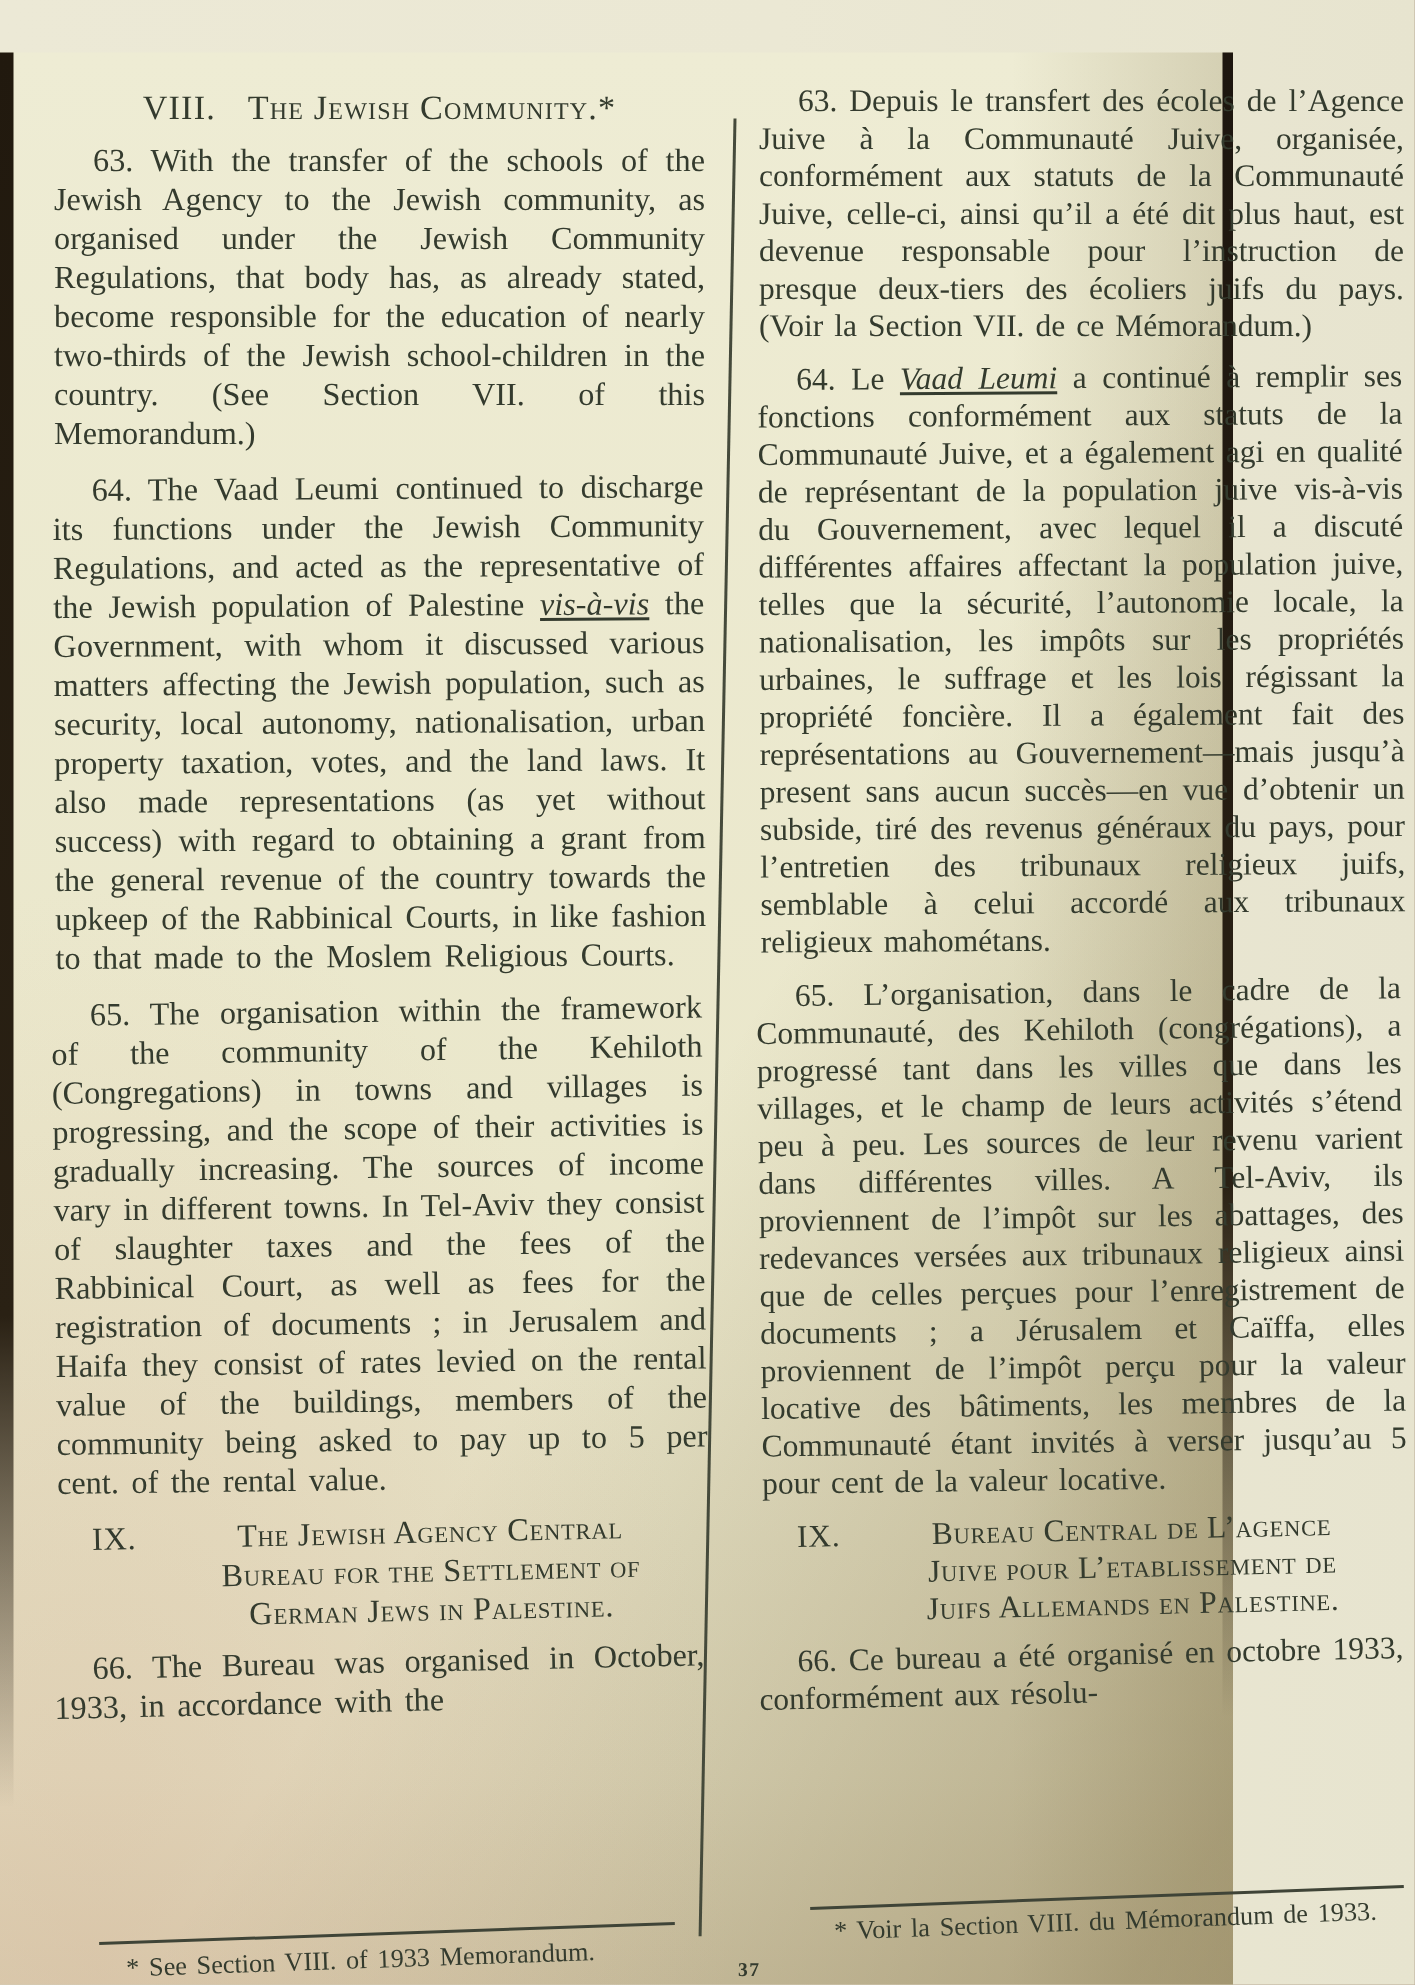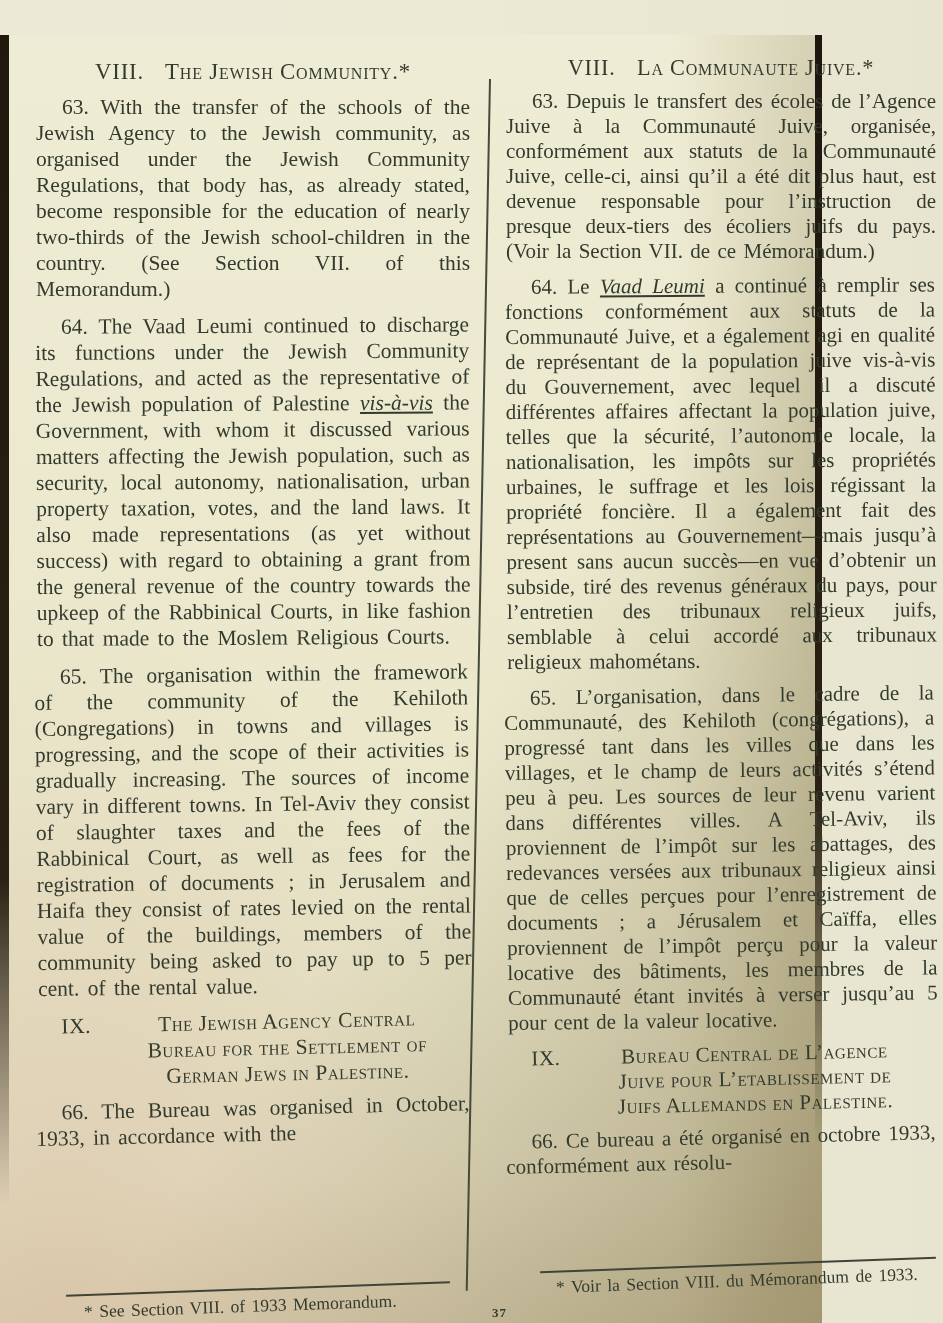--- a/index.html
+++ b/index.html
@@ -76,24 +76,20 @@
         <span class="ix-lines">
           <span class="ix-line">The Jewish Agency Central</span>
           <span class="ix-line">Bureau for the Settlement of</span>
           <span class="ix-line">German Jews in Palestine.</span>
         </span>
       </div>
       <p class="para t3">66. The Bureau was organised in October, 1933, in accordance with the</p>
     </div>
 
     <div class="col col-right">
-      <h2 class="sec-heading">
-        <span class="numeral">VIII.</span>
-        <span class="sc-title">La Communaute Juive.*</span>
-      </h2>
       <p class="para">63. Depuis le transfert des écoles de l’Agence Juive à la Communauté Juive, organisée, conformément aux statuts de la Communauté Juive, celle-ci, ainsi qu’il a été dit plus haut, est devenue responsable pour l’instruction de presque deux-tiers des écoliers juifs du pays. (Voir la Section VII. de ce Mémorandum.)</p>
       <p class="para t1"><span>64. Le </span><i>Vaad Leumi</i><span> a continué à remplir ses fonctions conformément aux statuts de la Communauté Juive, et a également agi en qualité de représentant de la population juive vis-à-vis du Gouvernement, avec lequel il a discuté différentes affaires affectant la population juive, telles que la sécurité, l’autonomie locale, la nationalisation, les impôts sur les propriétés urbaines, le suffrage et les lois régissant la propriété foncière. Il a également fait des représentations au Gouvernement—mais jusqu’à present sans aucun succès—en vue d’obtenir un subside, tiré des revenus généraux du pays, pour l’entretien des tribunaux religieux juifs, semblable à celui accordé aux tribunaux religieux mahométans.</span></p>
       <p class="para t2">65. L’organisation, dans le cadre de la Communauté, des Kehiloth (congrégations), a progressé tant dans les villes que dans les villages, et le champ de leurs activités s’étend peu à peu. Les sources de leur revenu varient dans différentes villes. A Tel-Aviv, ils proviennent de l’impôt sur les abattages, des redevances versées aux tribunaux religieux ainsi que de celles perçues pour l’enregistrement de documents ; a Jérusalem et Caïffa, elles proviennent de l’impôt perçu pour la valeur locative des bâtiments, les membres de la Communauté étant invités à verser jusqu’au 5 pour cent de la valeur locative.</p>
       <div class="sec-ix t3">
         <span class="numeral">IX.</span>
         <span class="ix-lines">
           <span class="ix-line">Bureau Central de L’agence</span>
           <span class="ix-line">Juive pour L’etablissement de</span>
           <span class="ix-line">Juifs Allemands en Palestine.</span>
         </span>

